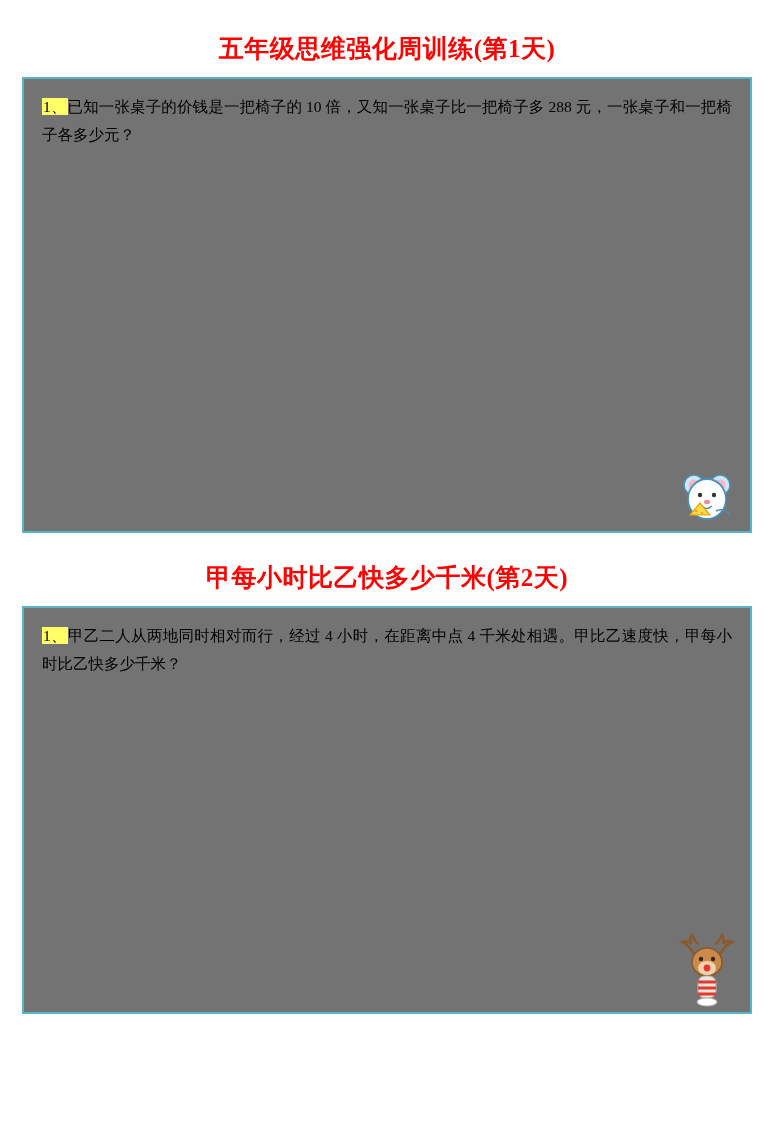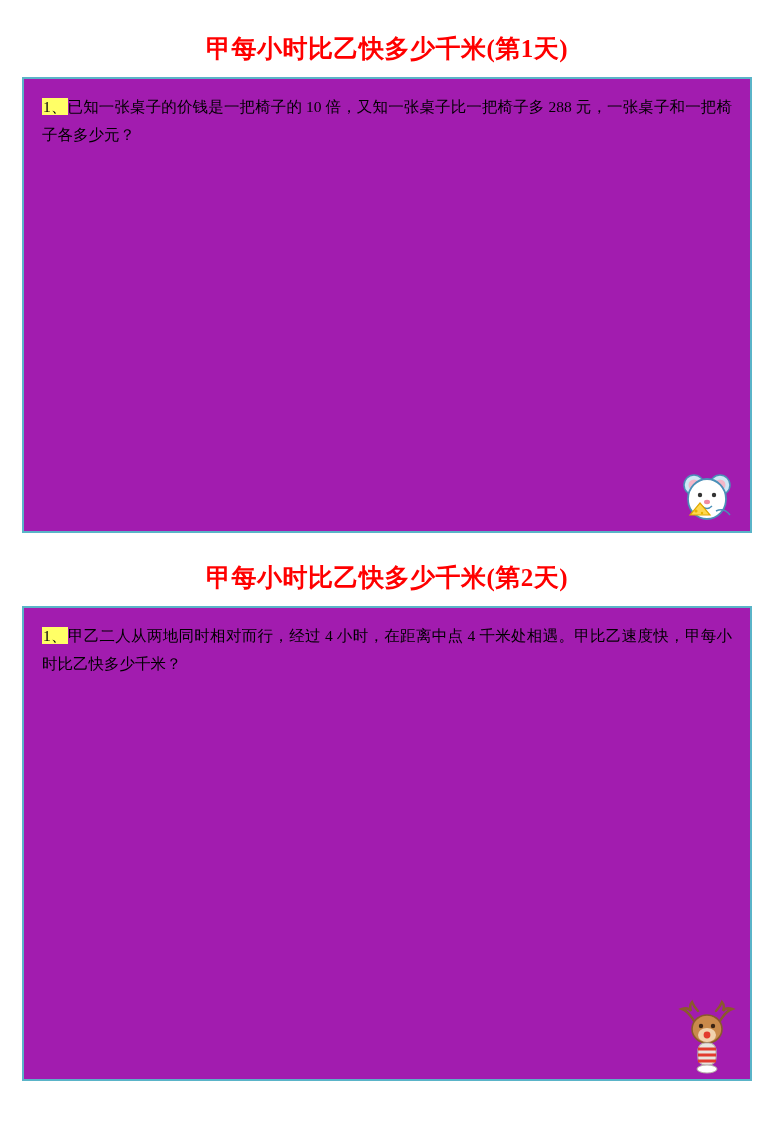--- a/index.html
+++ b/index.html
@@ -29,30 +29,30 @@
     color: #ff0000;
     font-family: "Liberation Serif", serif;
     font-weight: bold;
     font-size: 25px;
     letter-spacing: 0.5px;
     margin: 0;
     padding: 10px 0 12px 0;
   }
   .answer-box {
     border: 2px solid #5ab4c8;
-    background: #a21caf;
+    background: #737373;
     box-sizing: border-box;
     position: relative;
     padding: 14px 18px 10px 18px;
   }
   .box-day1 {
     height: 456px;
   }
   .box-day2 {
-    height: 475px;
+    height: 408px;
   }
   .q {
     font-family: "Liberation Serif", serif;
     font-size: 15.5px;
     line-height: 28px;
     color: #000000;
     text-align: justify;
     margin: 0;
   }
   .q-num {
@@ -84,21 +84,21 @@
   .gap-between {
     height: 18px;
   }
 </style>
 </head>
 <body>
 
 <div class="page">
 
   <div class="section">
-    <div class="section-title">甲每小时比乙快多少千米(第1天)</div>
+    <div class="section-title">五年级思维强化周训练(第1天)</div>
 
     <div class="answer-box box-day1">
       <p class="q"><span class="q-num">1、</span><span>已知一张桌子的价钱是一把椅子的 10 倍，又知一张桌子比一把椅子多 288 元，一张桌子和一把椅子各多少元？</span></p>
 
       <div class="spacer-day1-a"></div>
 
 
       <svg class="mascot-mouse" viewBox="0 0 70 62">
         <ellipse cx="22" cy="20" rx="10" ry="10" fill="#cfe7f5" stroke="#4a90b8" stroke-width="1.5"></ellipse>
         <ellipse cx="48" cy="20" rx="10" ry="10" fill="#cfe7f5" stroke="#4a90b8" stroke-width="1.5"></ellipse>

